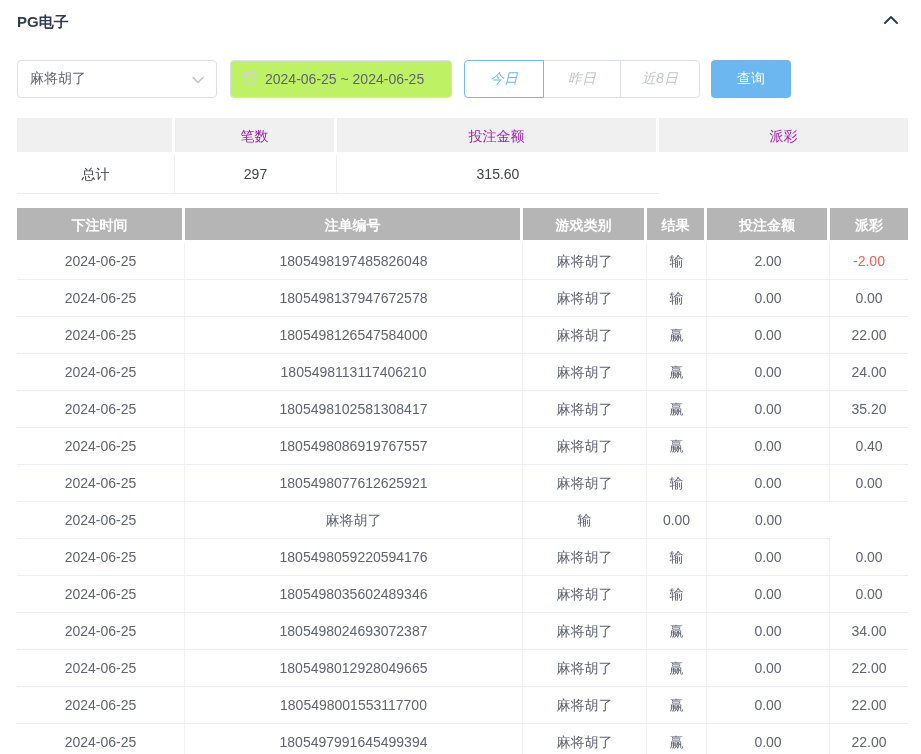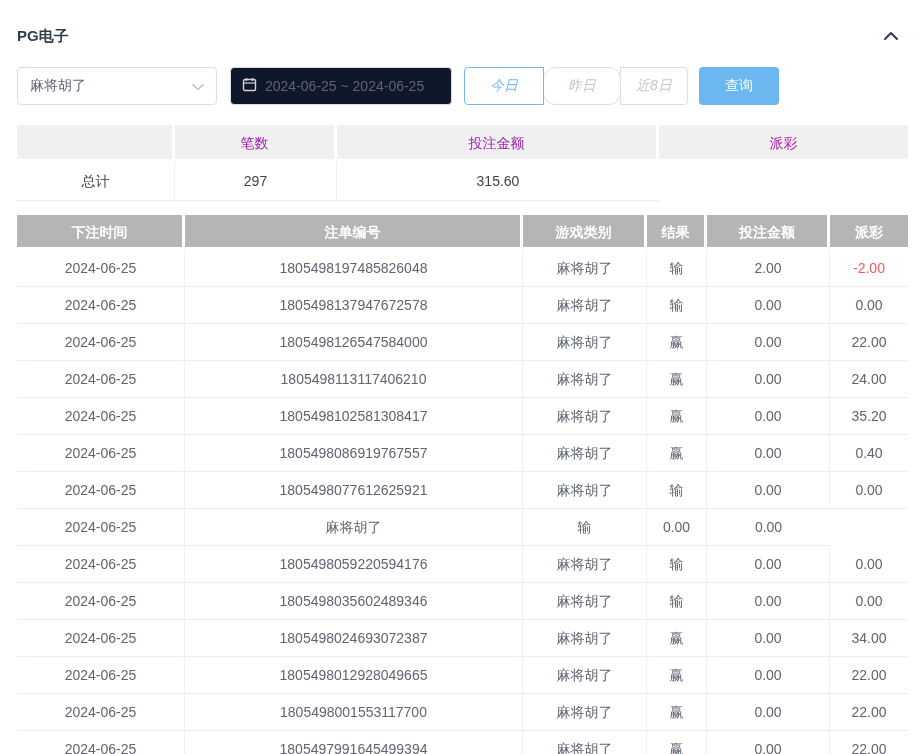--- a/index.html
+++ b/index.html
@@ -1,46 +1,46 @@
 <!DOCTYPE html>
 <html><head>
 <meta charset="utf-8">
 <style>
   html,body{margin:0;padding:0;}
   body{
     width:921px;height:754px;overflow:hidden;background:#fff;
     font-family:"Liberation Sans", sans-serif;
     -webkit-font-smoothing:antialiased;
   }
-  .topbar{display:flex;align-items:center;justify-content:space-between;
-    margin:20px 20px 0 17px;height:32px;}
+  .topbar{display:flex;align-items:flex-start;justify-content:space-between;
+    margin:13px 20px 0 17px;height:32px;}
   .page-title{font-size:15px;font-weight:700;color:#2f3c52;}
   .collapse-btn{background:none;border:none;cursor:pointer;padding:2px;line-height:0;}
 
   .filterbar{display:flex;align-items:center;margin:15px 13px 0 17px;height:38px;}
   .select-box{
     width:200px;height:38px;box-sizing:border-box;border:1px solid #dcdfe6;border-radius:4px;
     display:flex;align-items:center;justify-content:space-between;padding:0 12px;
     font-size:14px;color:#5f6470;background:#fff;cursor:pointer;
   }
   .date-box{
     margin-left:13px;width:222px;height:38px;box-sizing:border-box;border:1px solid #dcdfe6;border-radius:4px;
-    display:flex;align-items:center;padding:16px 11px;font-size:14px;color:#5f6470;background:#0f172a;cursor:pointer;
+    display:flex;align-items:center;padding:16px 11px;font-size:14px;color:#5f6470;background:#bef264;cursor:pointer;
   }
   .date-box .txt{margin-left:8px;}
   .btn-group{display:flex;margin-left:12px;}
   .qbtn{
     height:38px;box-sizing:border-box;border:1px solid #dcdfe6;background:#fff;
     color:#c3c7cd;font-size:14px;cursor:pointer;padding:0;
     font-family:"Liberation Sans", sans-serif;
     font-style:italic;
   }
   .qbtn.first{width:80px;border-radius:4px 0 0 4px;}
-  .qbtn.mid{width:78px;margin-left:-1px;border-radius:12px;}
-  .qbtn.last{width:68px;margin-left:-1px;border-radius:0 4px 4px 0;}
+  .qbtn.mid{width:78px;margin-left:-1px;}
+  .qbtn.last{width:80px;margin-left:-1px;border-radius:0 4px 4px 0;}
   .qbtn.active{color:#6fb9f5;border-color:#6fb9f5;position:relative;z-index:1;}
   .search-btn{
     margin-left:11px;width:80px;height:38px;border:none;border-radius:4px;
     background:#6cb7f0;color:#fff;font-size:14px;cursor:pointer;
     font-family:"Liberation Sans", sans-serif;
   }
 
   .grid{display:grid;}
   .sum-cols{grid-template-columns:158px 162px 322px 249px;}
   .bet-cols{grid-template-columns:168px 338px 124px 60px 123px 78px;}

